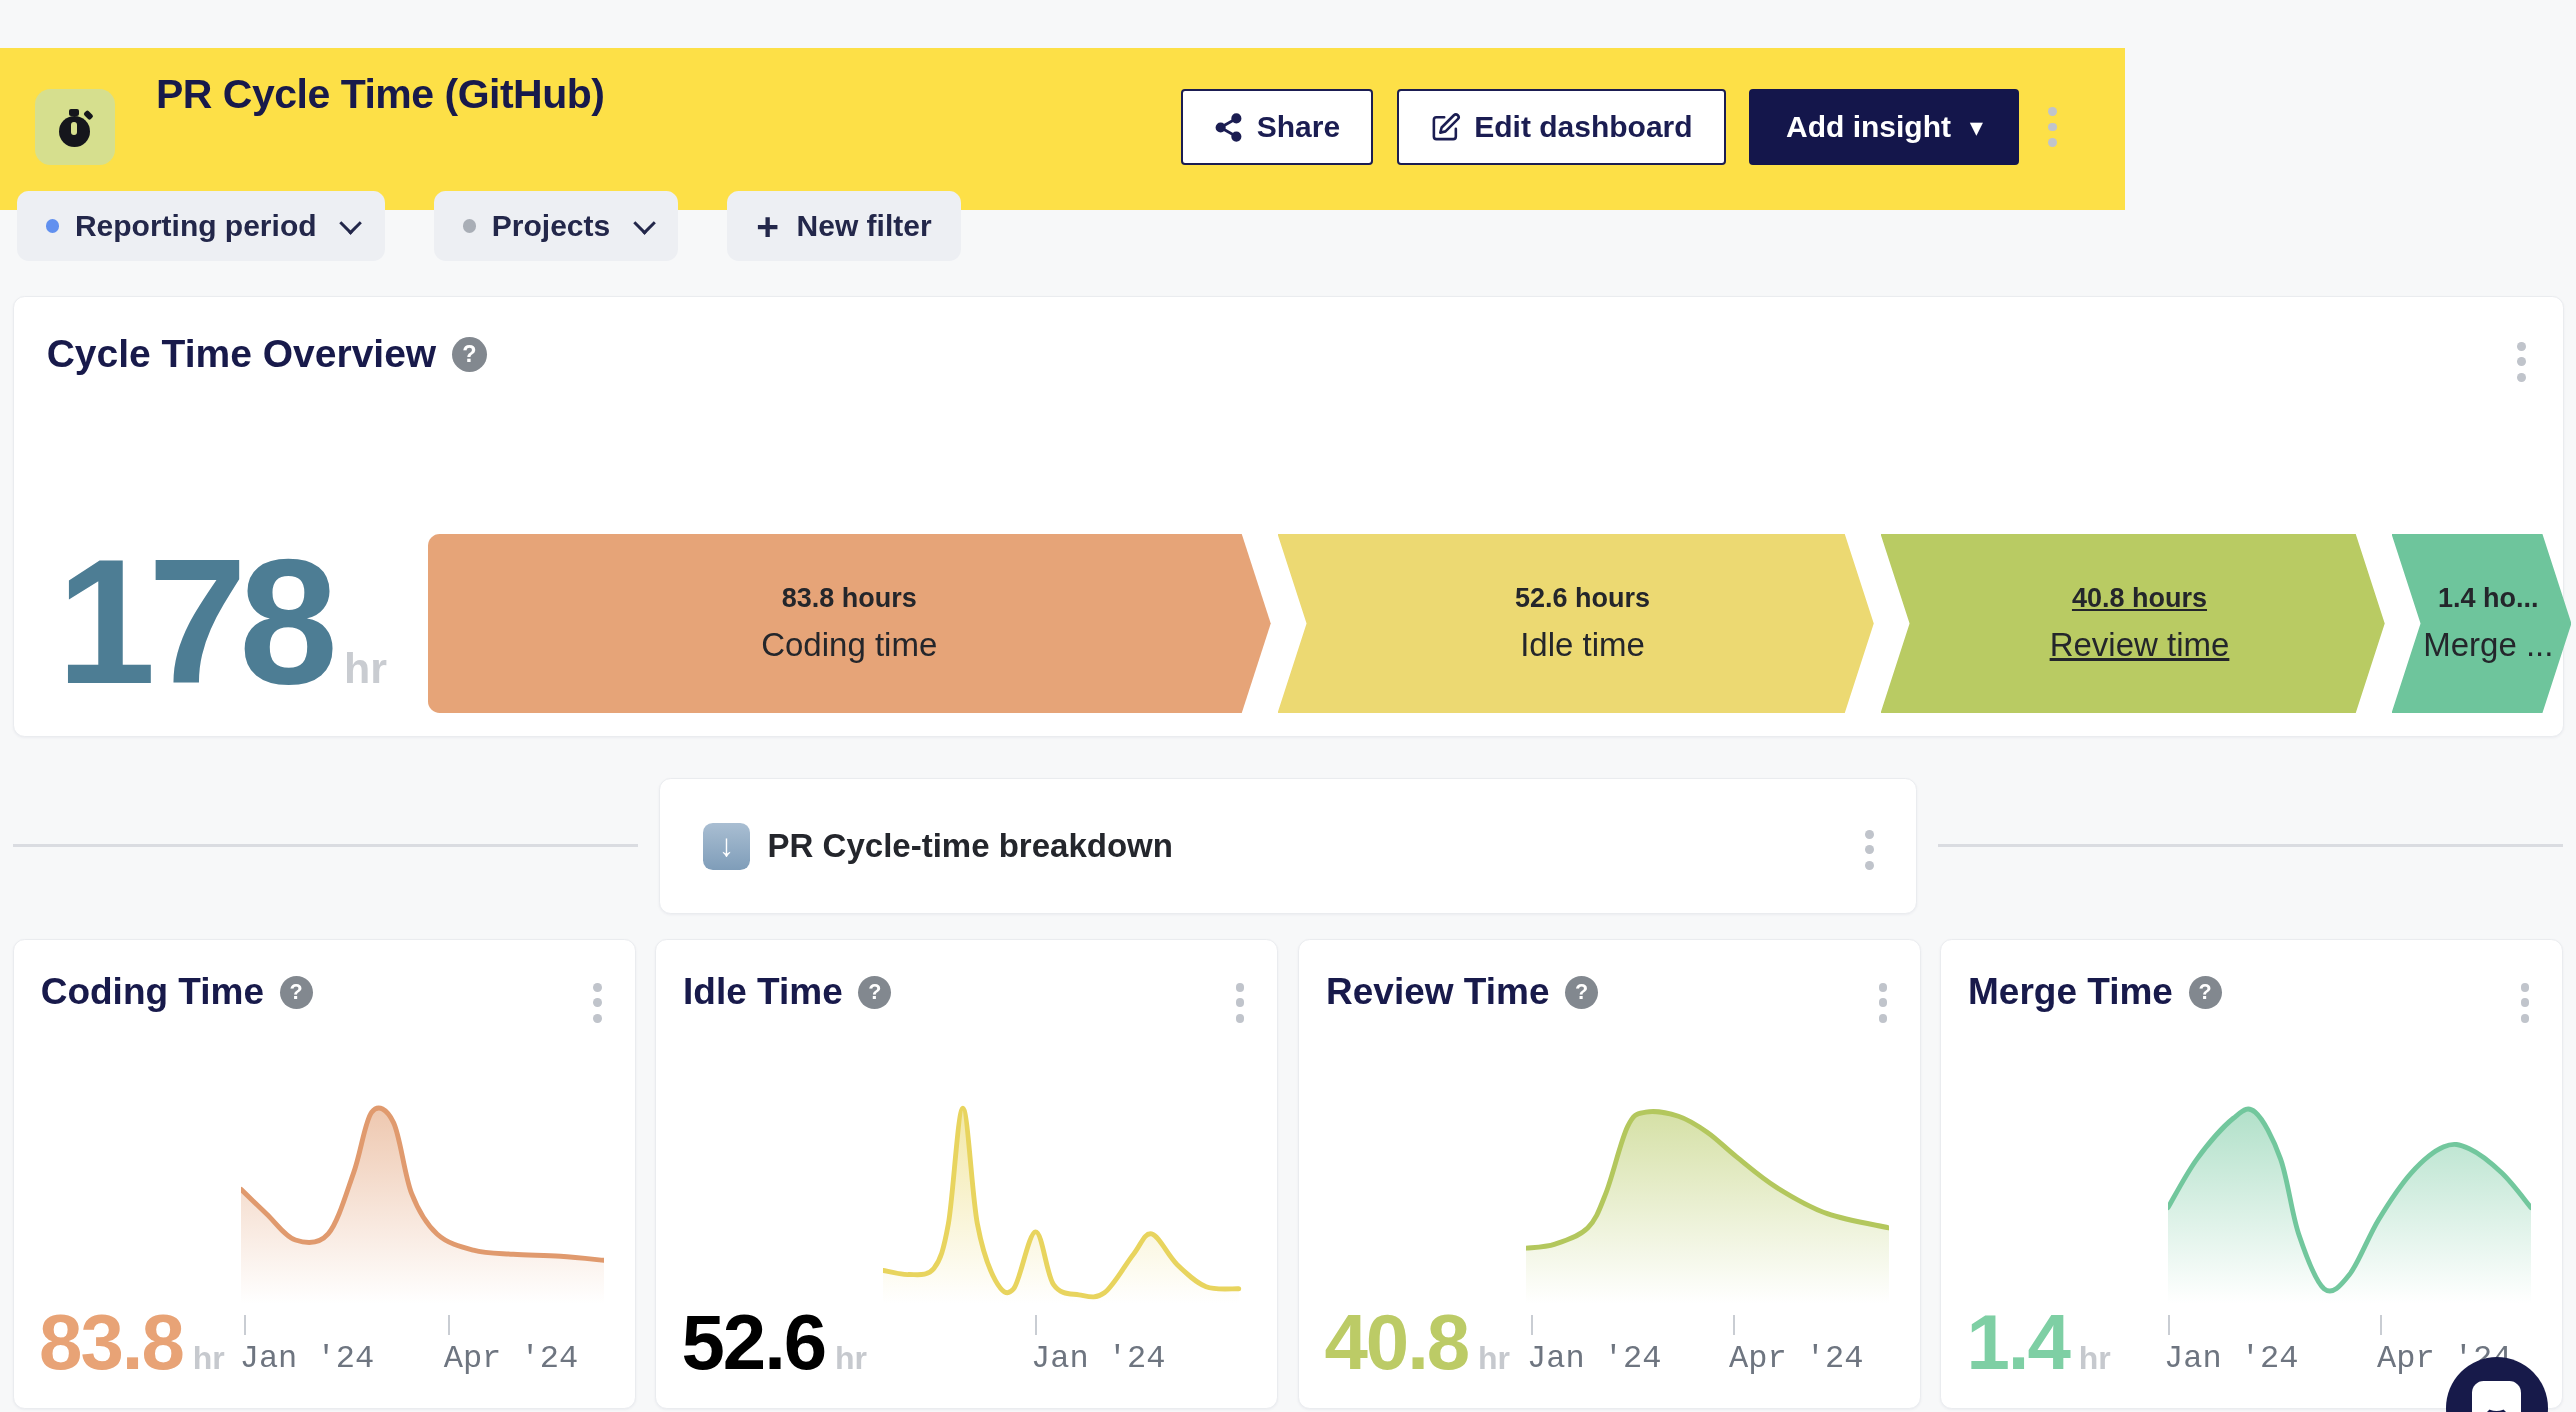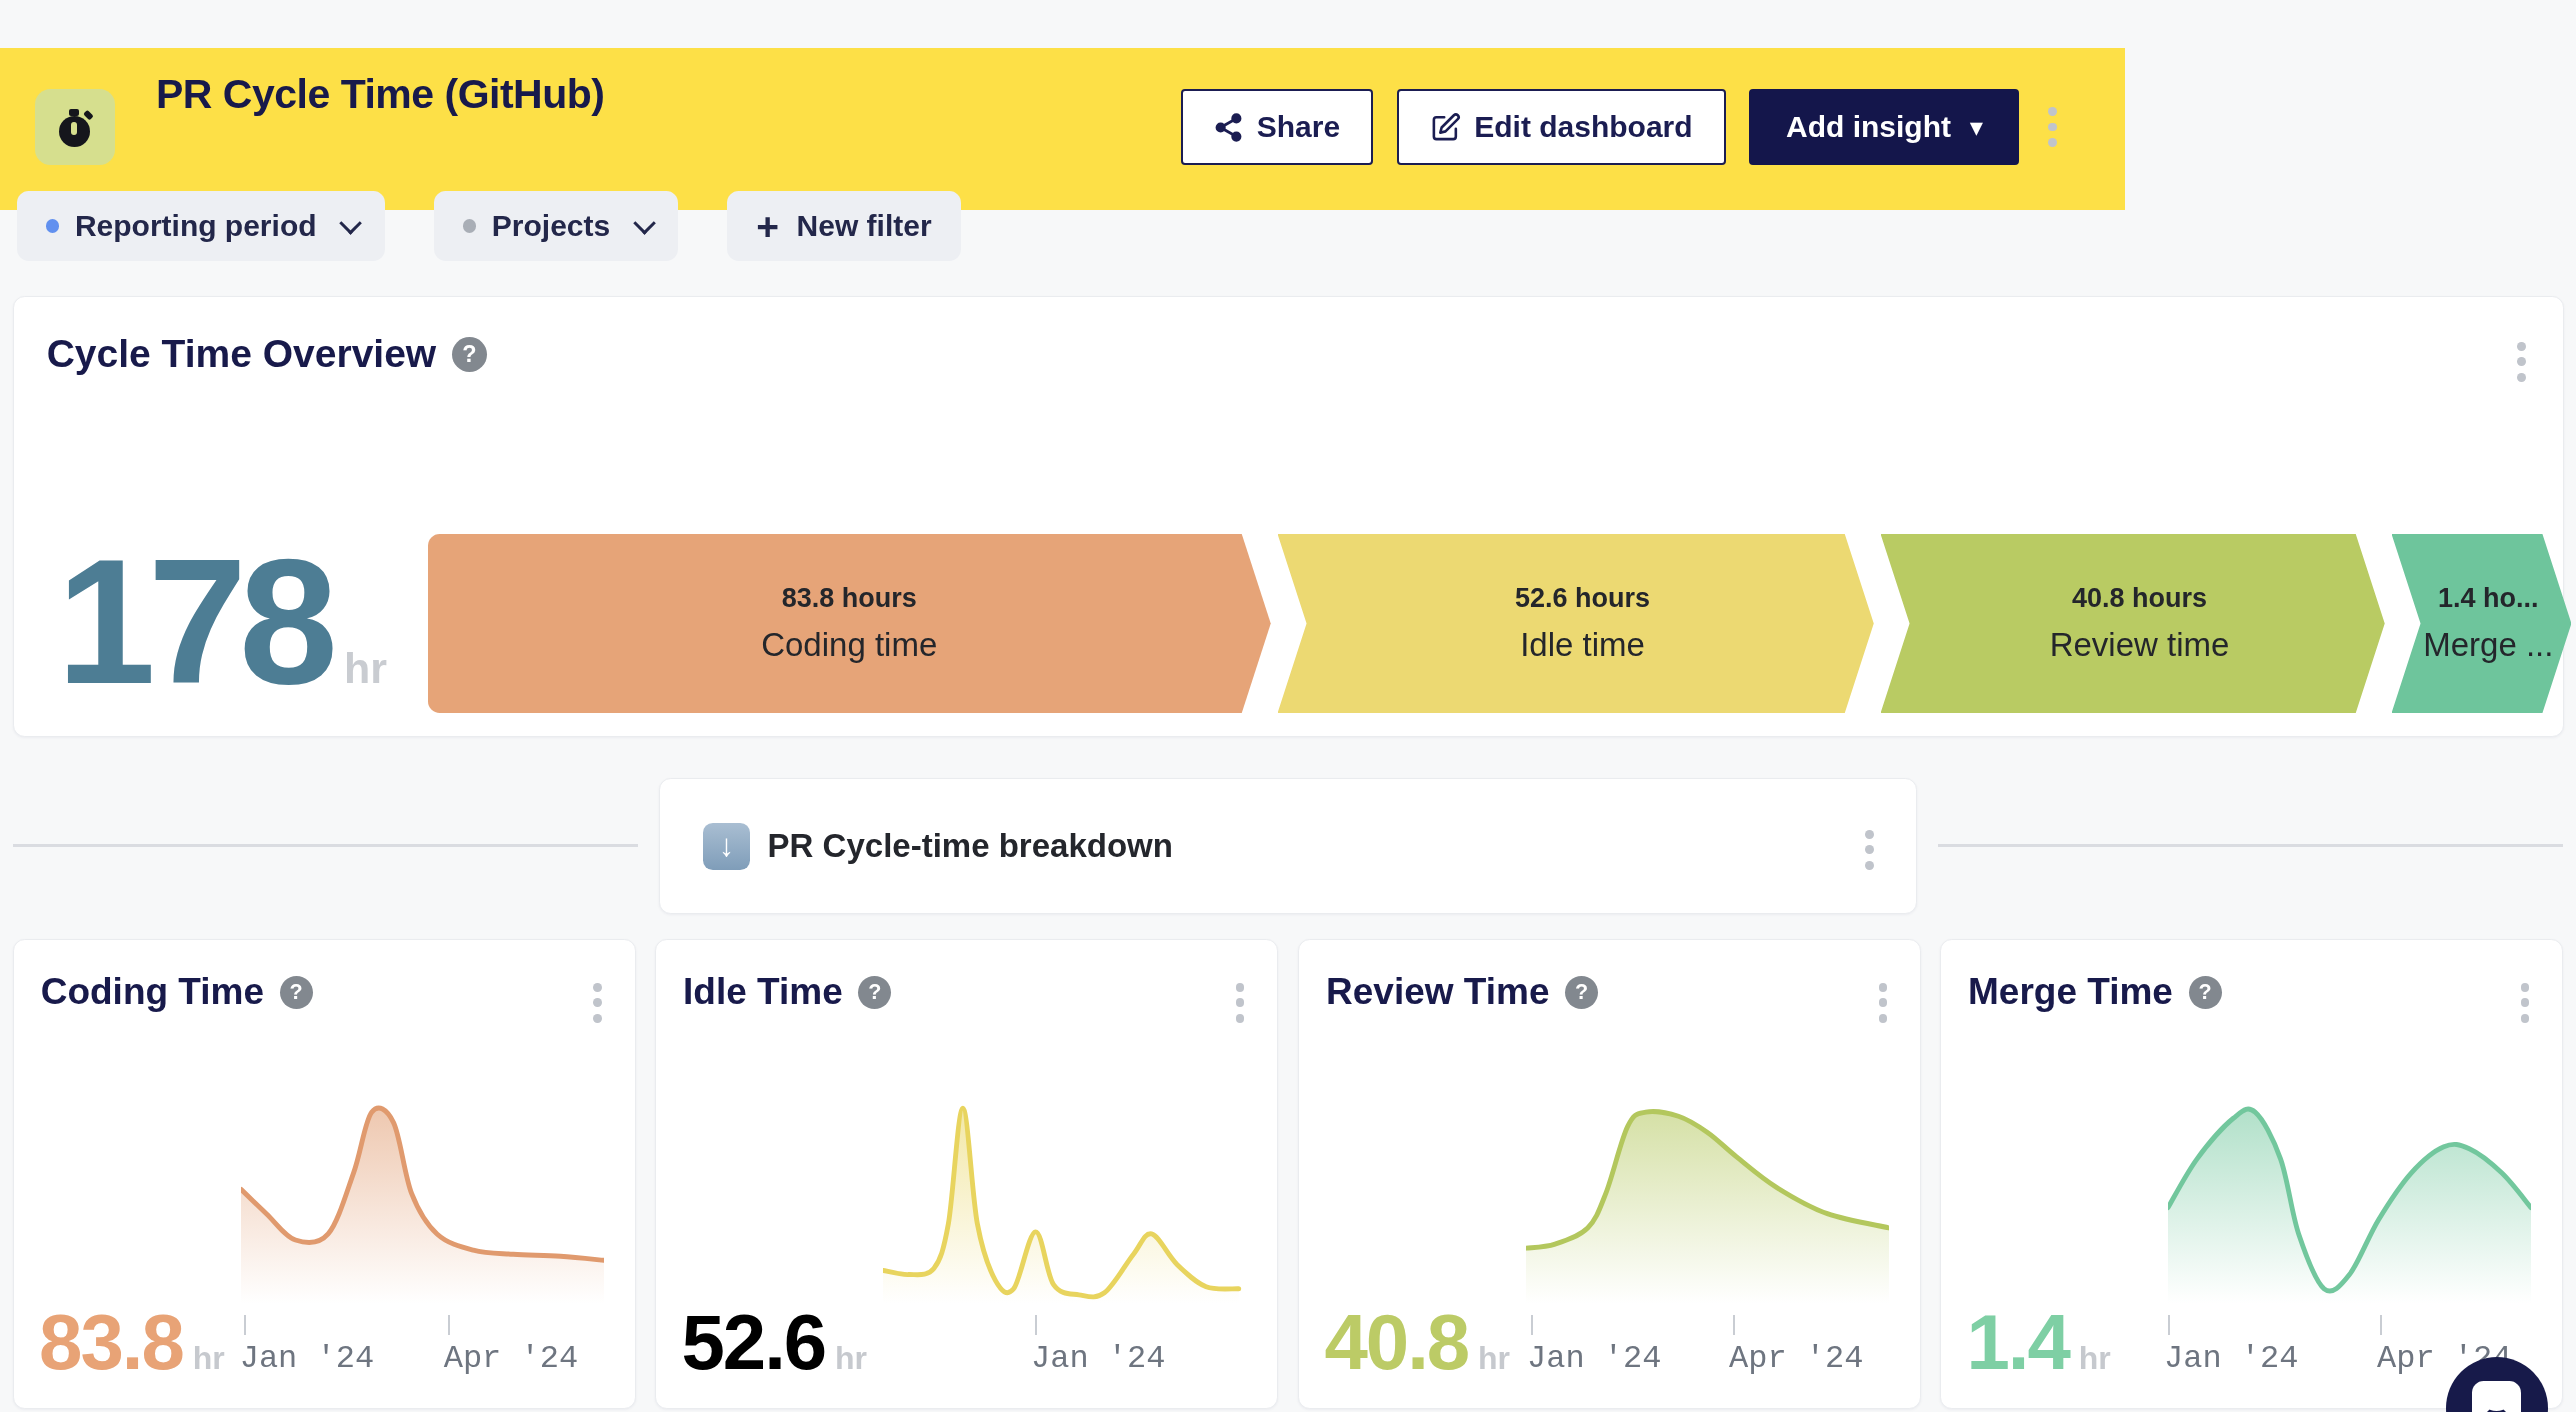--- a/index.html
+++ b/index.html
@@ -161,21 +161,21 @@
     </div>
     <div class="funnel" id="funnel">
         <div class="seg first" style="background: rgb(230, 164, 120); flex-basis: 40.3%;">
           <span class="v">83.8 hours</span>
           <span class="l">Coding time</span>
         </div>
         <div class="seg mid" style="background: rgb(236, 217, 114); flex-basis: 28.5%;">
           <span class="v">52.6 hours</span>
           <span class="l">Idle time</span>
         </div>
-        <div class="seg mid" style="background: rgb(185, 203, 99); flex-basis: 24.1%;">
+        <div class="seg mid" style="background: rgb(185, 203, 99); flex-basis: 24.1%; text-decoration: underline;">
           <span class="v">40.8 hours</span>
           <span class="l">Review time</span>
         </div>
         <div class="seg mid" style="background: rgb(110, 197, 156); flex-basis: 8.6%;">
           <span class="v">1.4 ho...</span>
           <span class="l">Merge ...</span>
         </div>
       </div>
   </section>
 

